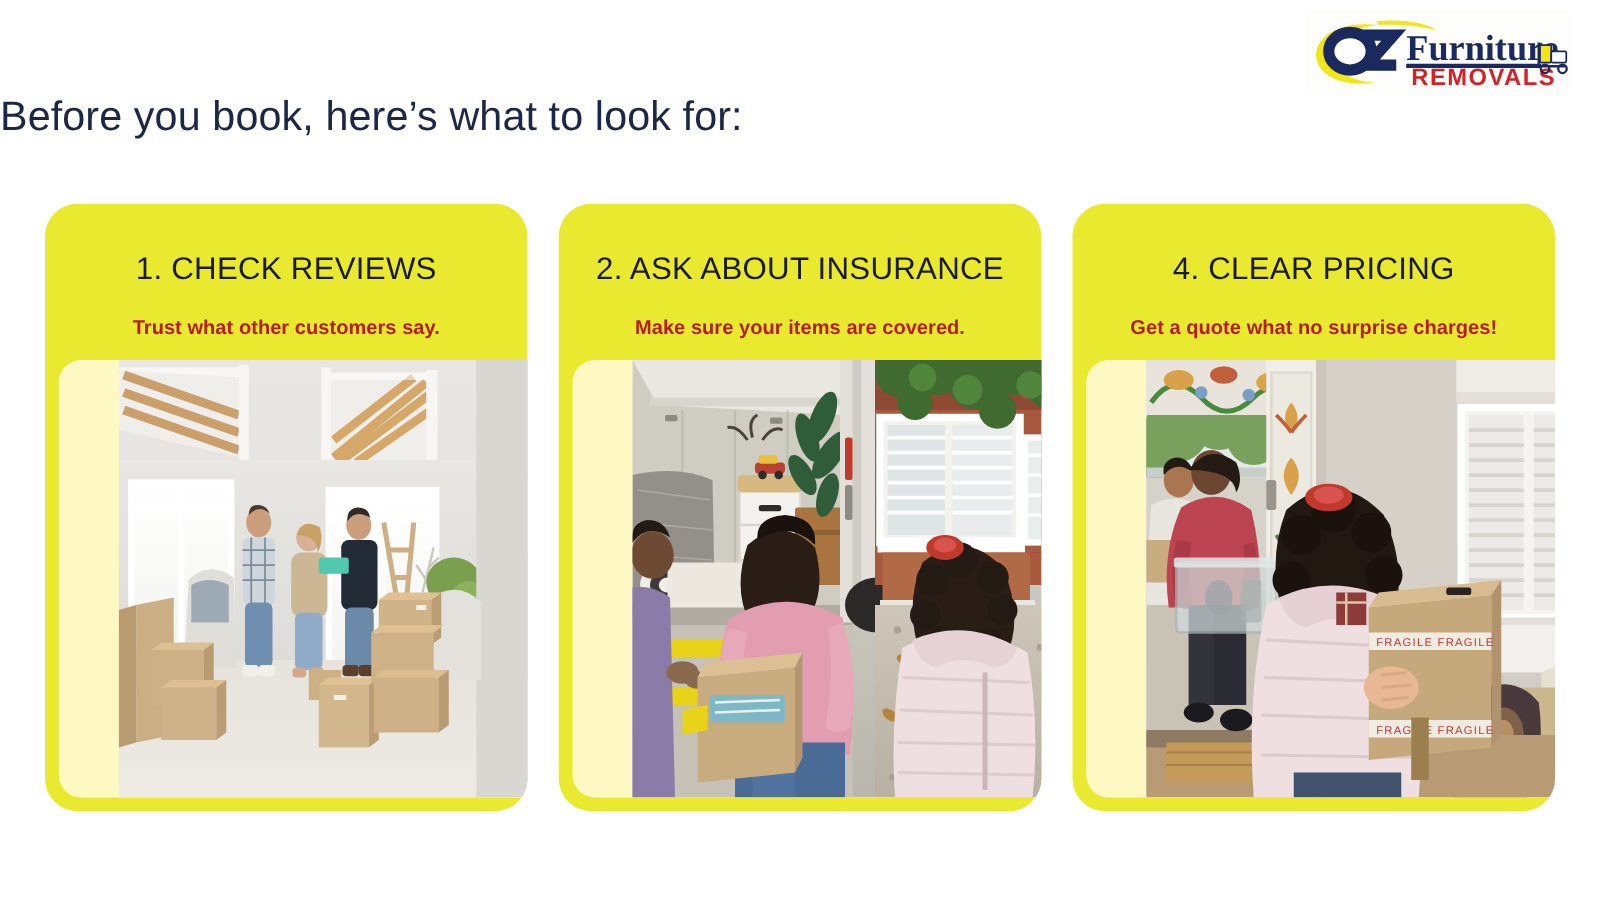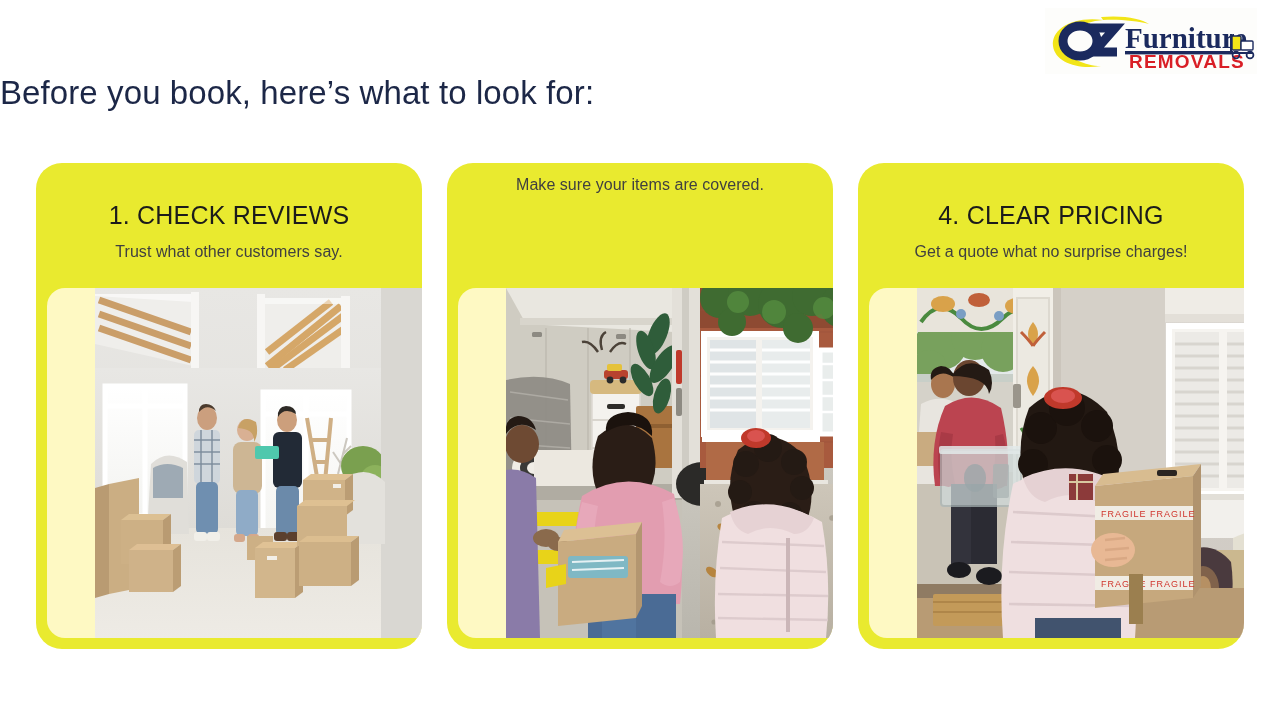--- a/index.html
+++ b/index.html
@@ -70,24 +70,24 @@
     font-size: 25px;
     font-weight: 400;
     color: #1b1b1b;
     letter-spacing: 0.2px;
     text-align: center;
     line-height: 1.1;
     white-space: nowrap;
     font-family: "Liberation Sans", sans-serif;
   }
   .card-subtitle {
-    margin-top: 13px;
+    margin-top: 24px;
     font-size: 16px;
-    font-weight: 400;
-    color: #404040;
+    font-weight: 700;
+    color: #b91c1c;
     text-align: center;
     letter-spacing: 0.05px;
     white-space: nowrap;
     font-family: "Liberation Sans", sans-serif;
   }
   .card-photo {
     position: absolute;
     left: 11px;
     top: 125px;
     width: 440px;
@@ -274,20 +274,21 @@
           <polygon points="204,254 212,248 264,248 256,254" fill="#dcbe90"></polygon>
           <polygon points="256,254 264,248 264,292 256,298" fill="#b99b72"></polygon>
           <rect x="238" y="196" width="8" height="4" fill="#f2efe8"></rect>
           <rect x="172" y="268" width="10" height="4" fill="#f2efe8"></rect>
         </g>
       </svg>
     </div>
   </div>
 
   <div class="card">
+    <div class="card-title">2. ASK ABOUT INSURANCE</div>
     <div class="card-subtitle">Make sure your items are covered.</div>
     <div class="card-photo">
       <svg viewBox="0 0 364 350" xmlns="http://www.w3.org/2000/svg">
         <defs>
           <linearGradient id="c2truck" x1="0" y1="0" x2="0" y2="1">
             <stop offset="0%" stop-color="#dedbd2"></stop>
               <stop offset="100%" stop-color="#b9b6ad"></stop>
           </linearGradient>
           <linearGradient id="c2grav" x1="0" y1="0" x2="0" y2="1">
             <stop offset="0%" stop-color="#cdc6b9"></stop>

